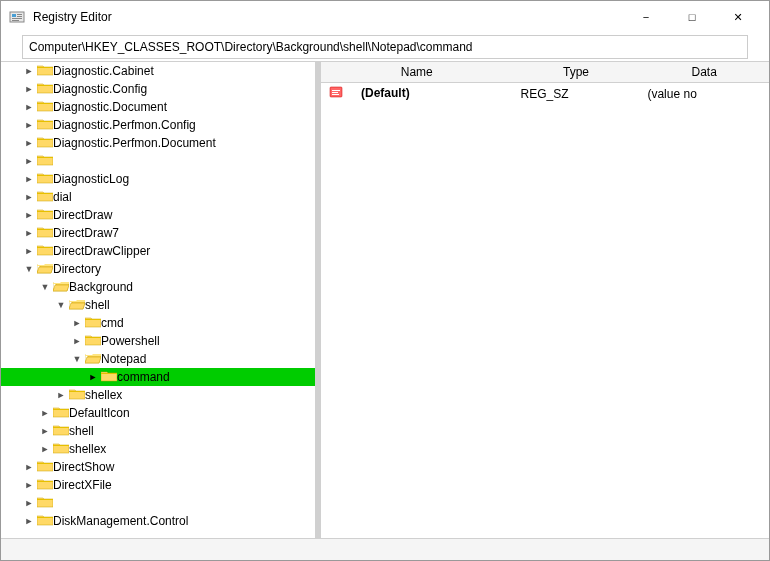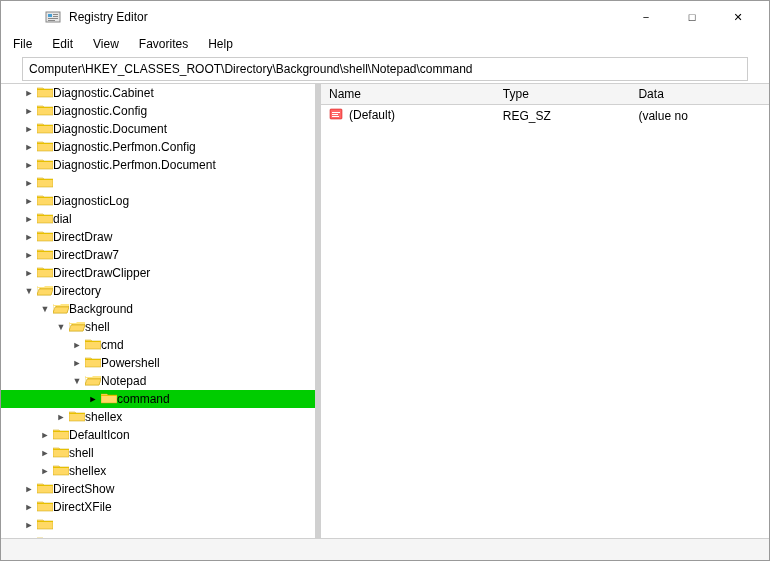--- a/index.html
+++ b/index.html
@@ -25,21 +25,20 @@
       display: flex;
       align-items: center;
       padding: 0 8px;
       border-bottom: none;
       justify-content: space-between;
     }
     .title-bar-left {
       display: flex;
       align-items: center;
       gap: 8px;
-      margin-left: 36px;
     }
     .title-icon {
       width: 16px;
       height: 16px;
     }
     .title-text {
       font-size: 12px;
       color: #000;
     }
     .title-controls {
@@ -125,37 +124,38 @@
       text-align: center;
     }
     
     .reg-table {
       width: 100%;
       border-collapse: collapse;
     }
     .reg-table th {
       background: #f5f5f5;
       border-bottom: 1px solid #d0d0d0;
-      text-align: left;
+      text-align: center;
       padding: 2px 8px;
       font-weight: normal;
       font-size: 12px;
       height: 20px;
       cursor: pointer;
     }
     .reg-table td {
       padding: 2px 8px;
       font-size: 12px;
       height: 18px;
       border-bottom: 1px solid transparent;
     }
     .default-icon {
       display: inline-flex;
       align-items: center;
-      gap: 4px;
+      gap: 16px;
+      font-weight: bold;
     }
     .status-bar {
       height: 22px;
       background: #f5f5f5;
       border-top: 1px solid #d0d0d0;
       display: flex;
       align-items: center;
       padding: 0 8px;
       font-size: 11px;
     }
@@ -201,27 +201,20 @@
       </svg>
       <span class="title-text">Registry Editor</span>
     </div>
     <div class="title-controls">
       <button class="title-btn">−</button>
       <button class="title-btn">□</button>
       <button class="title-btn close">✕</button>
     </div>
   </div>
 
-  <div class="menu-bar">
-    <span class="menu-item">File</span>
-    <span class="menu-item">Edit</span>
-    <span class="menu-item">View</span>
-    <span class="menu-item">Favorites</span>
-    <span class="menu-item">Help</span>
-  </div>
 
   <div class="breadcrumb-bar">
     <span>Computer\HKEY_CLASSES_ROOT\Directory\Background\shell\Notepad\command</span>
   </div>
 
   <div class="main-area">
 
     <div class="left-panel">
 
       <div id="tree-container">

